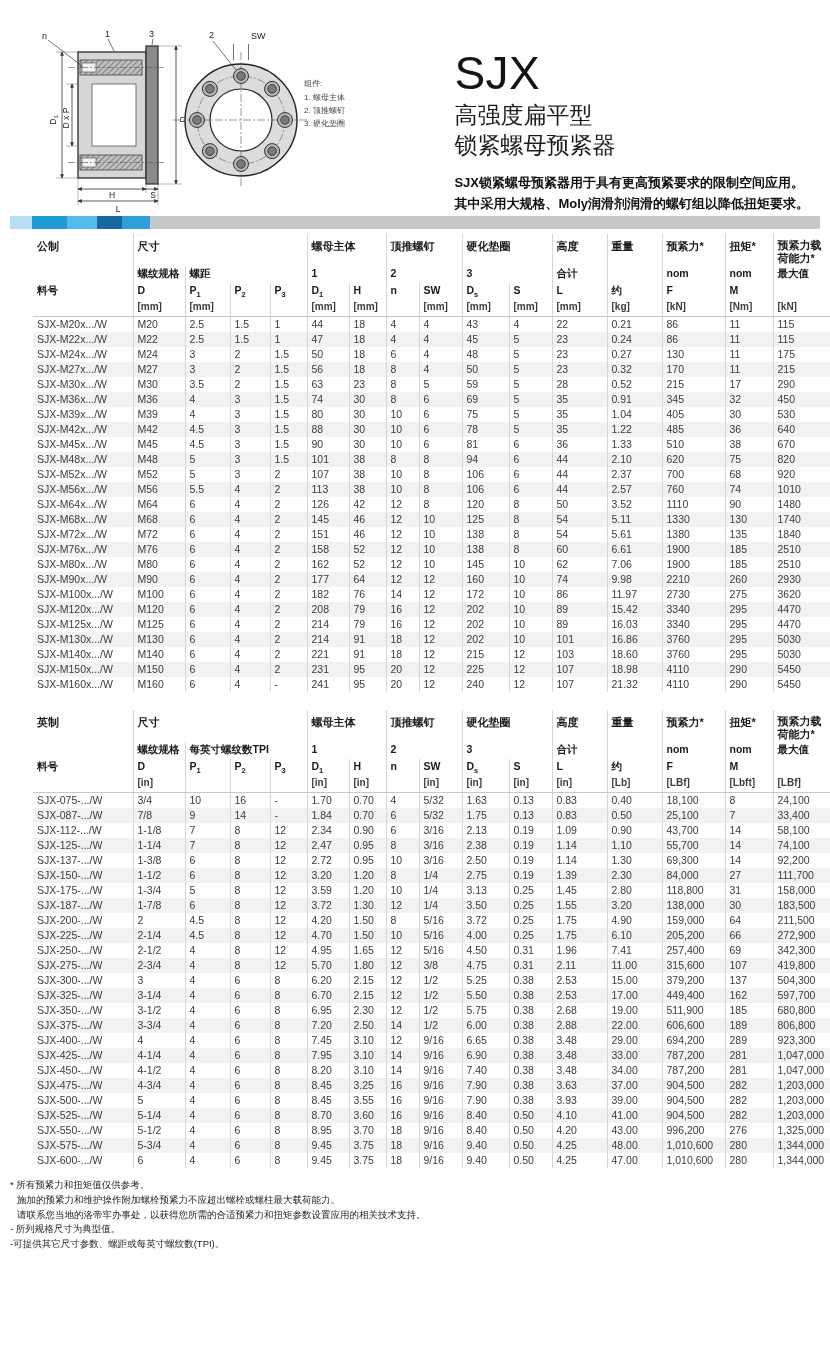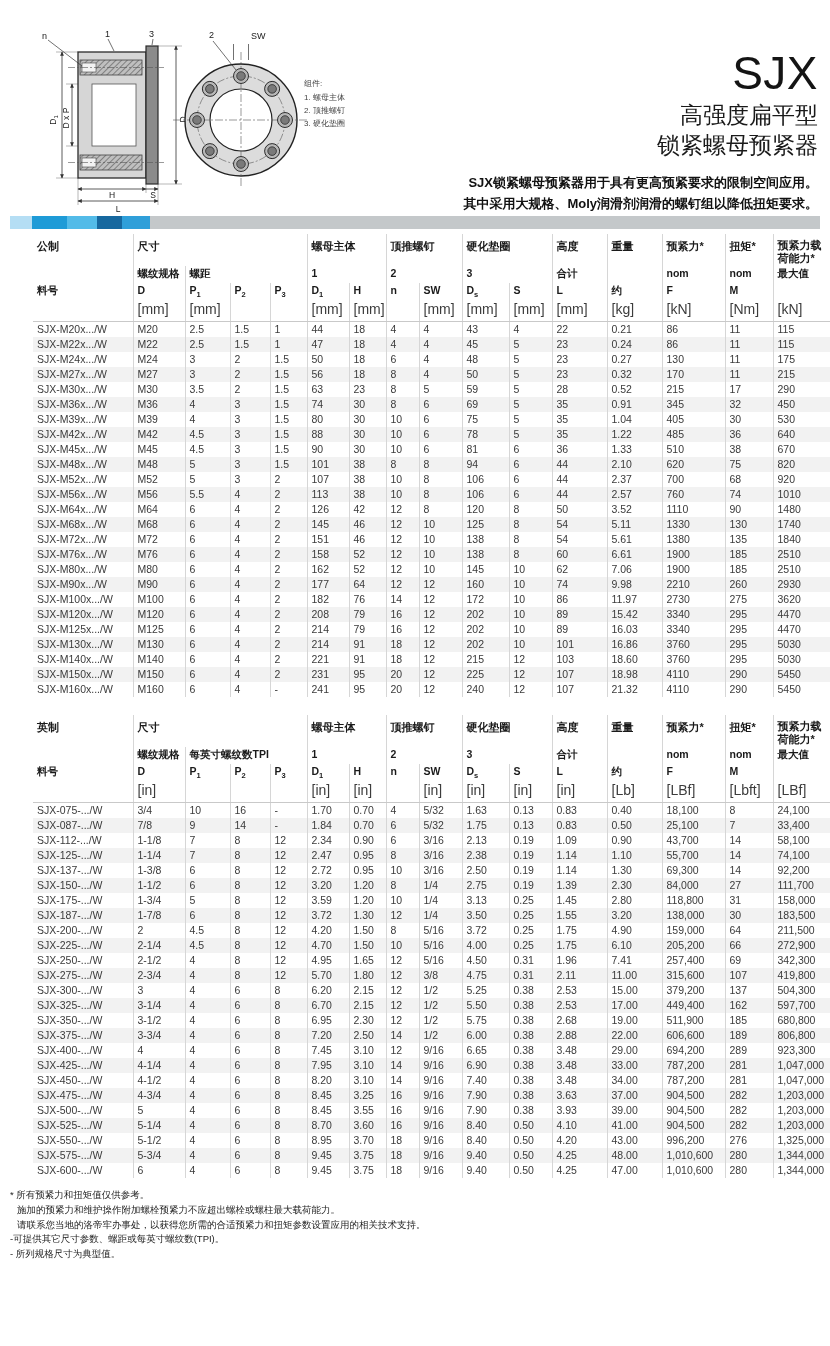--- a/index.html
+++ b/index.html
@@ -1,40 +1,40 @@
 <!DOCTYPE html>
 <html><head>
 <meta charset="utf-8">
 <style>
   html,body{margin:0;padding:0;background:#fff;}
   body{width:830px;height:1346px;overflow:hidden;position:relative;
        font-family:"Liberation Sans","DejaVu Sans",sans-serif;color:#1a1a1a;}
   .hero{position:relative;height:216px;}
   .hero svg{position:absolute;left:6px;top:28px;}
-  .title-block{position:absolute;right:12px;top:50px;text-align:right;}
+  .title-block{position:absolute;right:21px;top:50px;text-align:left;}
   .product-title{font-size:46px;font-weight:300;line-height:1;color:#141414;letter-spacing:.5px;}
   .product-subtitle{font-size:23px;line-height:1.32;color:#1a1a1a;margin-top:4px;}
   .product-desc{font-size:13px;font-weight:bold;color:#111;line-height:1.6;margin-top:12px;}
   .accent-bar{display:flex;height:13px;margin:0 10px;}
   .accent-bar .seg:nth-child(1){width:22px;}
   .accent-bar .seg:nth-child(2){width:35px;}
   .accent-bar .seg:nth-child(3){width:30px;}
   .accent-bar .seg:nth-child(4){width:25px;}
   .accent-bar .seg:nth-child(5){width:28px;}
   .accent-bar .segfill{flex:1;}
   .tables-wrap{margin:5px 10px 0;}
   table.spec-table{border-collapse:collapse;table-layout:fixed;width:810px;margin-left:23px;}
   table.spec-table.imperial{margin-top:18px;}
   .spec-table th,.spec-table td{border-left:1px solid #d6d6d6;text-align:left;vertical-align:top;
       white-space:nowrap;overflow:hidden;padding:1px 2px 1px 4px;font-size:10.5px;}
   .spec-table th:first-child,.spec-table td:first-child{border-left:none;}
   .spec-table thead th{font-weight:bold;}
   tr.group-row th{font-size:11px;padding-top:5px;padding-bottom:1px;}
   tr.group-row2 th{padding-bottom:2px;}
-  tr.units-row th{font-weight:normal;color:#3c3c3c;font-size:14px;padding-bottom:4px;border-bottom:1px solid #c9c9c9;}
+  tr.units-row th{font-weight:bold;color:#3c3c3c;font-size:10px;padding-bottom:4px;border-bottom:1px solid #c9c9c9;}
   tbody td{color:#3a3a3a;line-height:13px;}
   tbody tr:nth-child(even){background:#f2f2f2;}
   .center{text-align:center;}
   .cap{white-space:normal;}
   .cap-line{display:block;line-height:1.18;}
   sub{font-size:7.5px;}
   .footnotes{margin:10px 10px 0;font-size:9.5px;line-height:1.55;color:#1c1c1c;}
   .fn-indent{padding-left:7px;}
   
   .lbl{font-size:9px;fill:#1a1a1a;}
@@ -1262,15 +1262,15 @@
         </tr>
       </tbody>
   </table>
 
 </div>
 
 <div class="footnotes">
   <div>* 所有预紧力和扭矩值仅供参考。</div>
   <div class="fn-indent">施加的预紧力和维护操作附加螺栓预紧力不应超出螺栓或螺柱最大载荷能力。</div>
   <div class="fn-indent">请联系您当地的洛帝牢办事处，以获得您所需的合适预紧力和扭矩参数设置应用的相关技术支持。</div>
+  <div>- 所列规格尺寸为典型值。</div>
   <div>-可提供其它尺寸参数、螺距或每英寸螺纹数(TPI)。</div>
-  <div>- 所列规格尺寸为典型值。</div>
 </div>
 
 </body></html>

